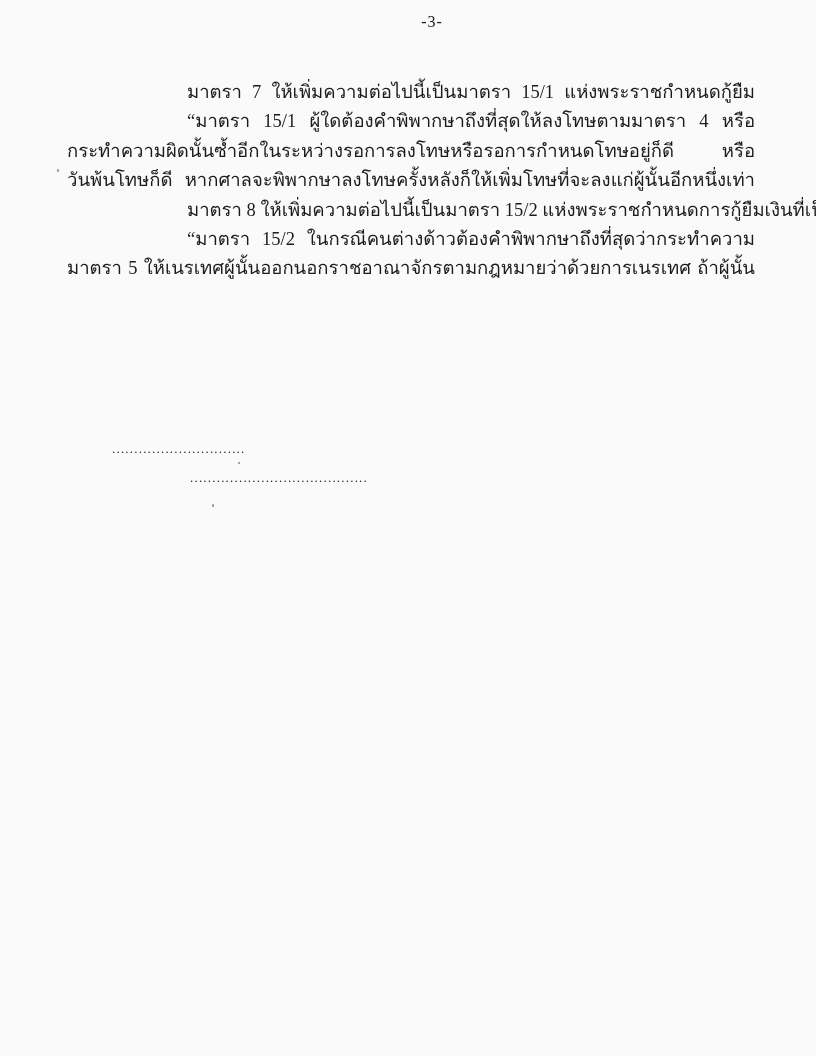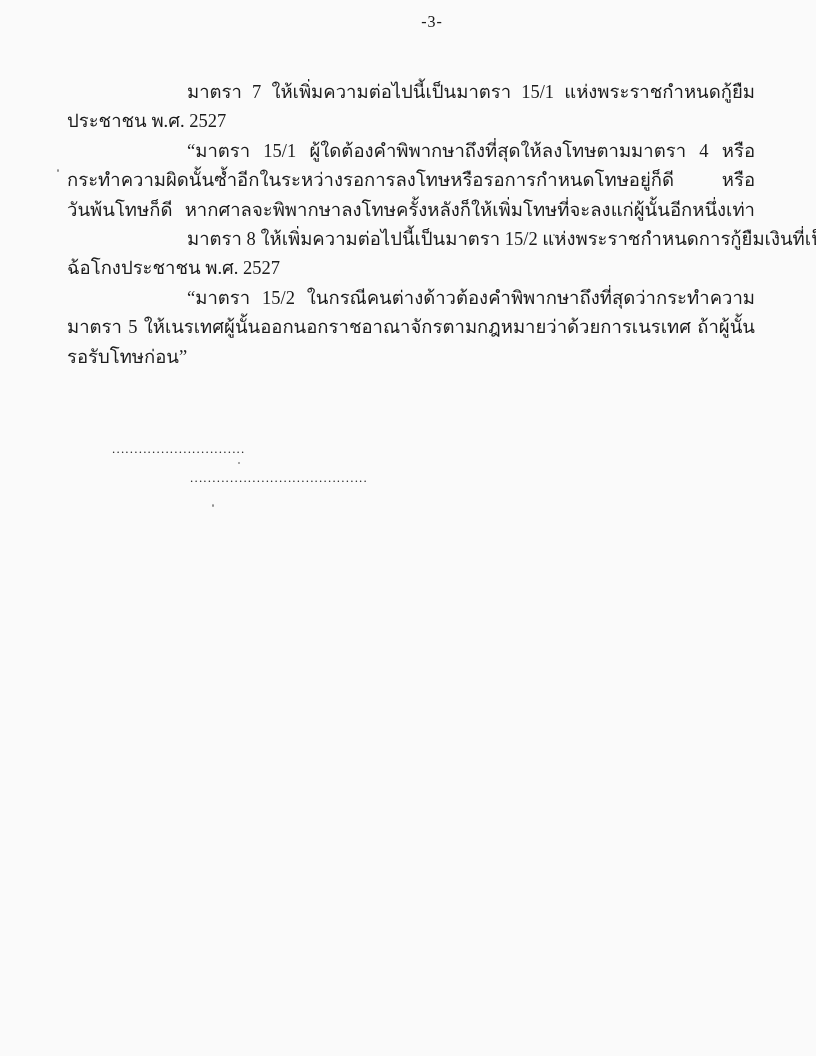--- a/index.html
+++ b/index.html
@@ -68,29 +68,26 @@
 </style>
 </head>
 <body>
 
 <div class="page">
 
   <div class="page-number">-3-</div>
 
   <div class="textblock">
     <div class="line indent just">มาตรา 7  ให้เพิ่มความต่อไปนี้เป็นมาตรา  15/1  แห่งพระราชกำหนดกู้ยืมเงินที่เป็นการฉ้อโกง</div>
-    <div class="line">ประชาชน  พ.ศ.  2527</div>
     <div class="line indent just">“มาตรา 15/1  ผู้ใดต้องคำพิพากษาถึงที่สุดให้ลงโทษตามมาตรา 4  หรือมาตรา 5  ถ้าและได้</div>
     <div class="line just">กระทำความผิดนั้นซ้ำอีกในระหว่างรอการลงโทษหรือรอการกำหนดโทษอยู่ก็ดี  หรือภายในเวลาห้าปีนับแต่</div>
     <div class="line just">วันพ้นโทษก็ดี  หากศาลจะพิพากษาลงโทษครั้งหลังก็ให้เพิ่มโทษที่จะลงแก่ผู้นั้นอีกหนึ่งเท่าของโทษที่ศาล</div>
     <div class="line indent">มาตรา 8  ให้เพิ่มความต่อไปนี้เป็นมาตรา  15/2  แห่งพระราชกำหนดการกู้ยืมเงินที่เป็นการ</div>
-    <div class="line">ฉ้อโกงประชาชน  พ.ศ.  2527</div>
     <div class="line indent just">“มาตรา 15/2  ในกรณีคนต่างด้าวต้องคำพิพากษาถึงที่สุดว่ากระทำความผิดตามมาตรา  4  หรือ</div>
     <div class="line just">มาตรา 5  ให้เนรเทศผู้นั้นออกนอกราชอาณาจักรตามกฎหมายว่าด้วยการเนรเทศ  ถ้าผู้นั้นจะต้องรับโทษก็ให้</div>
-    <div class="line">รอรับโทษก่อน”</div>
   </div>
 
   <div class="dotted dotted-1">..............................</div>
 
   <div class="dotted dotted-2">........................................</div>
 
   <div class="speck speck-1"></div>
   <div class="speck speck-2"></div>
   <div class="speck speck-3"></div>
   <div class="speck speck-4"></div>

